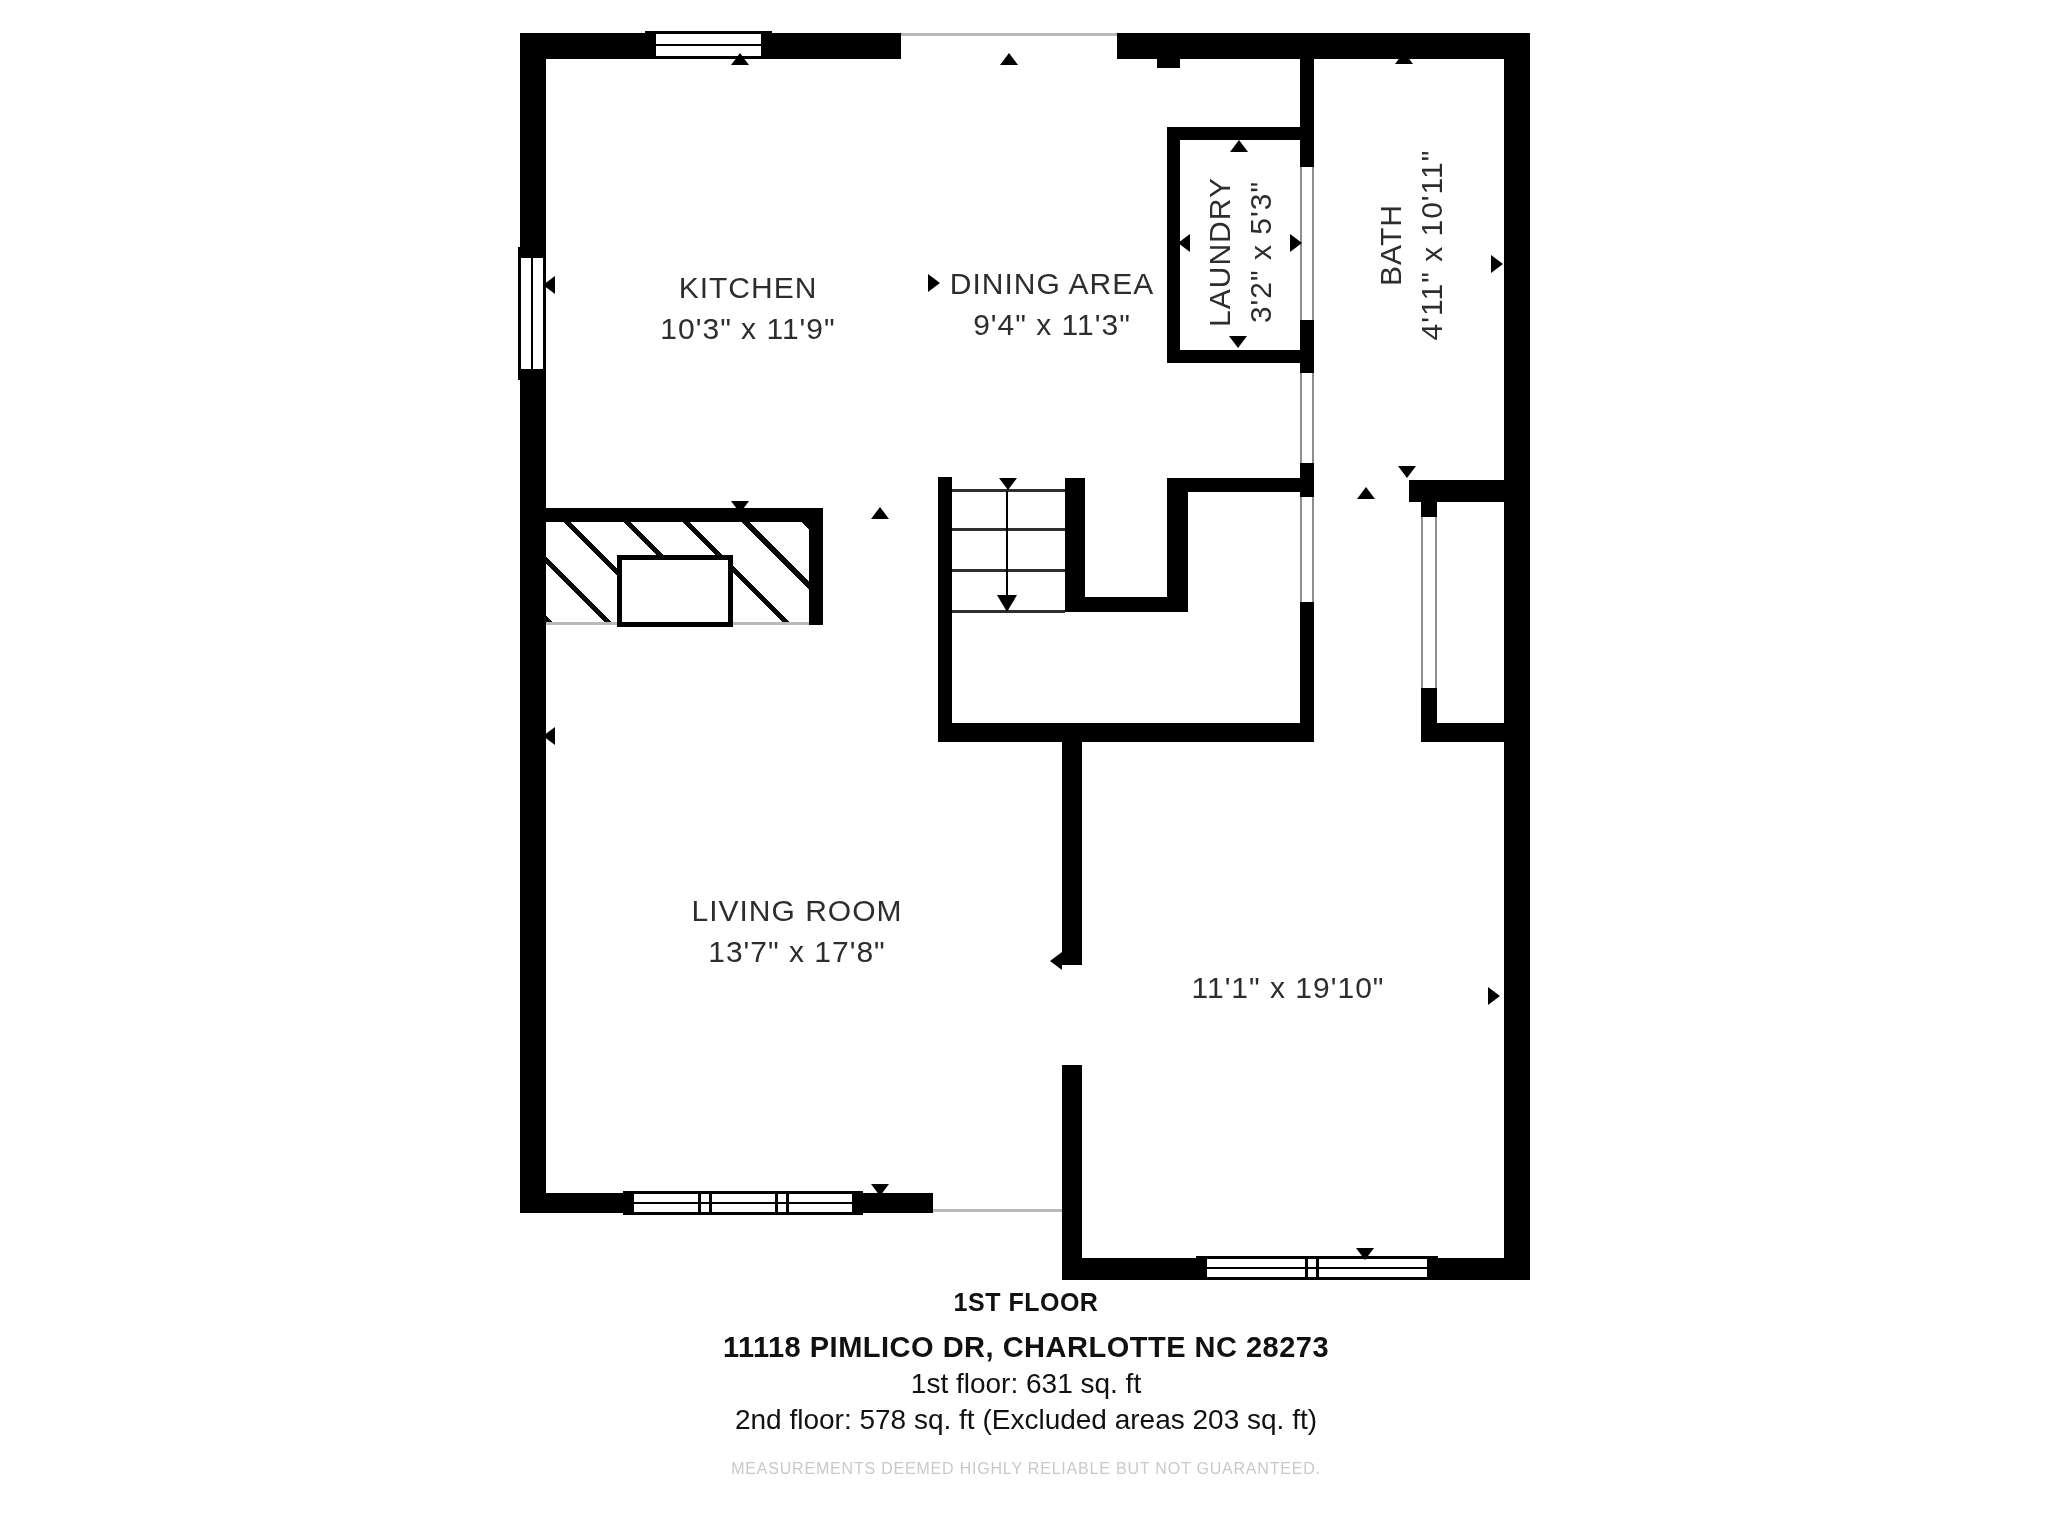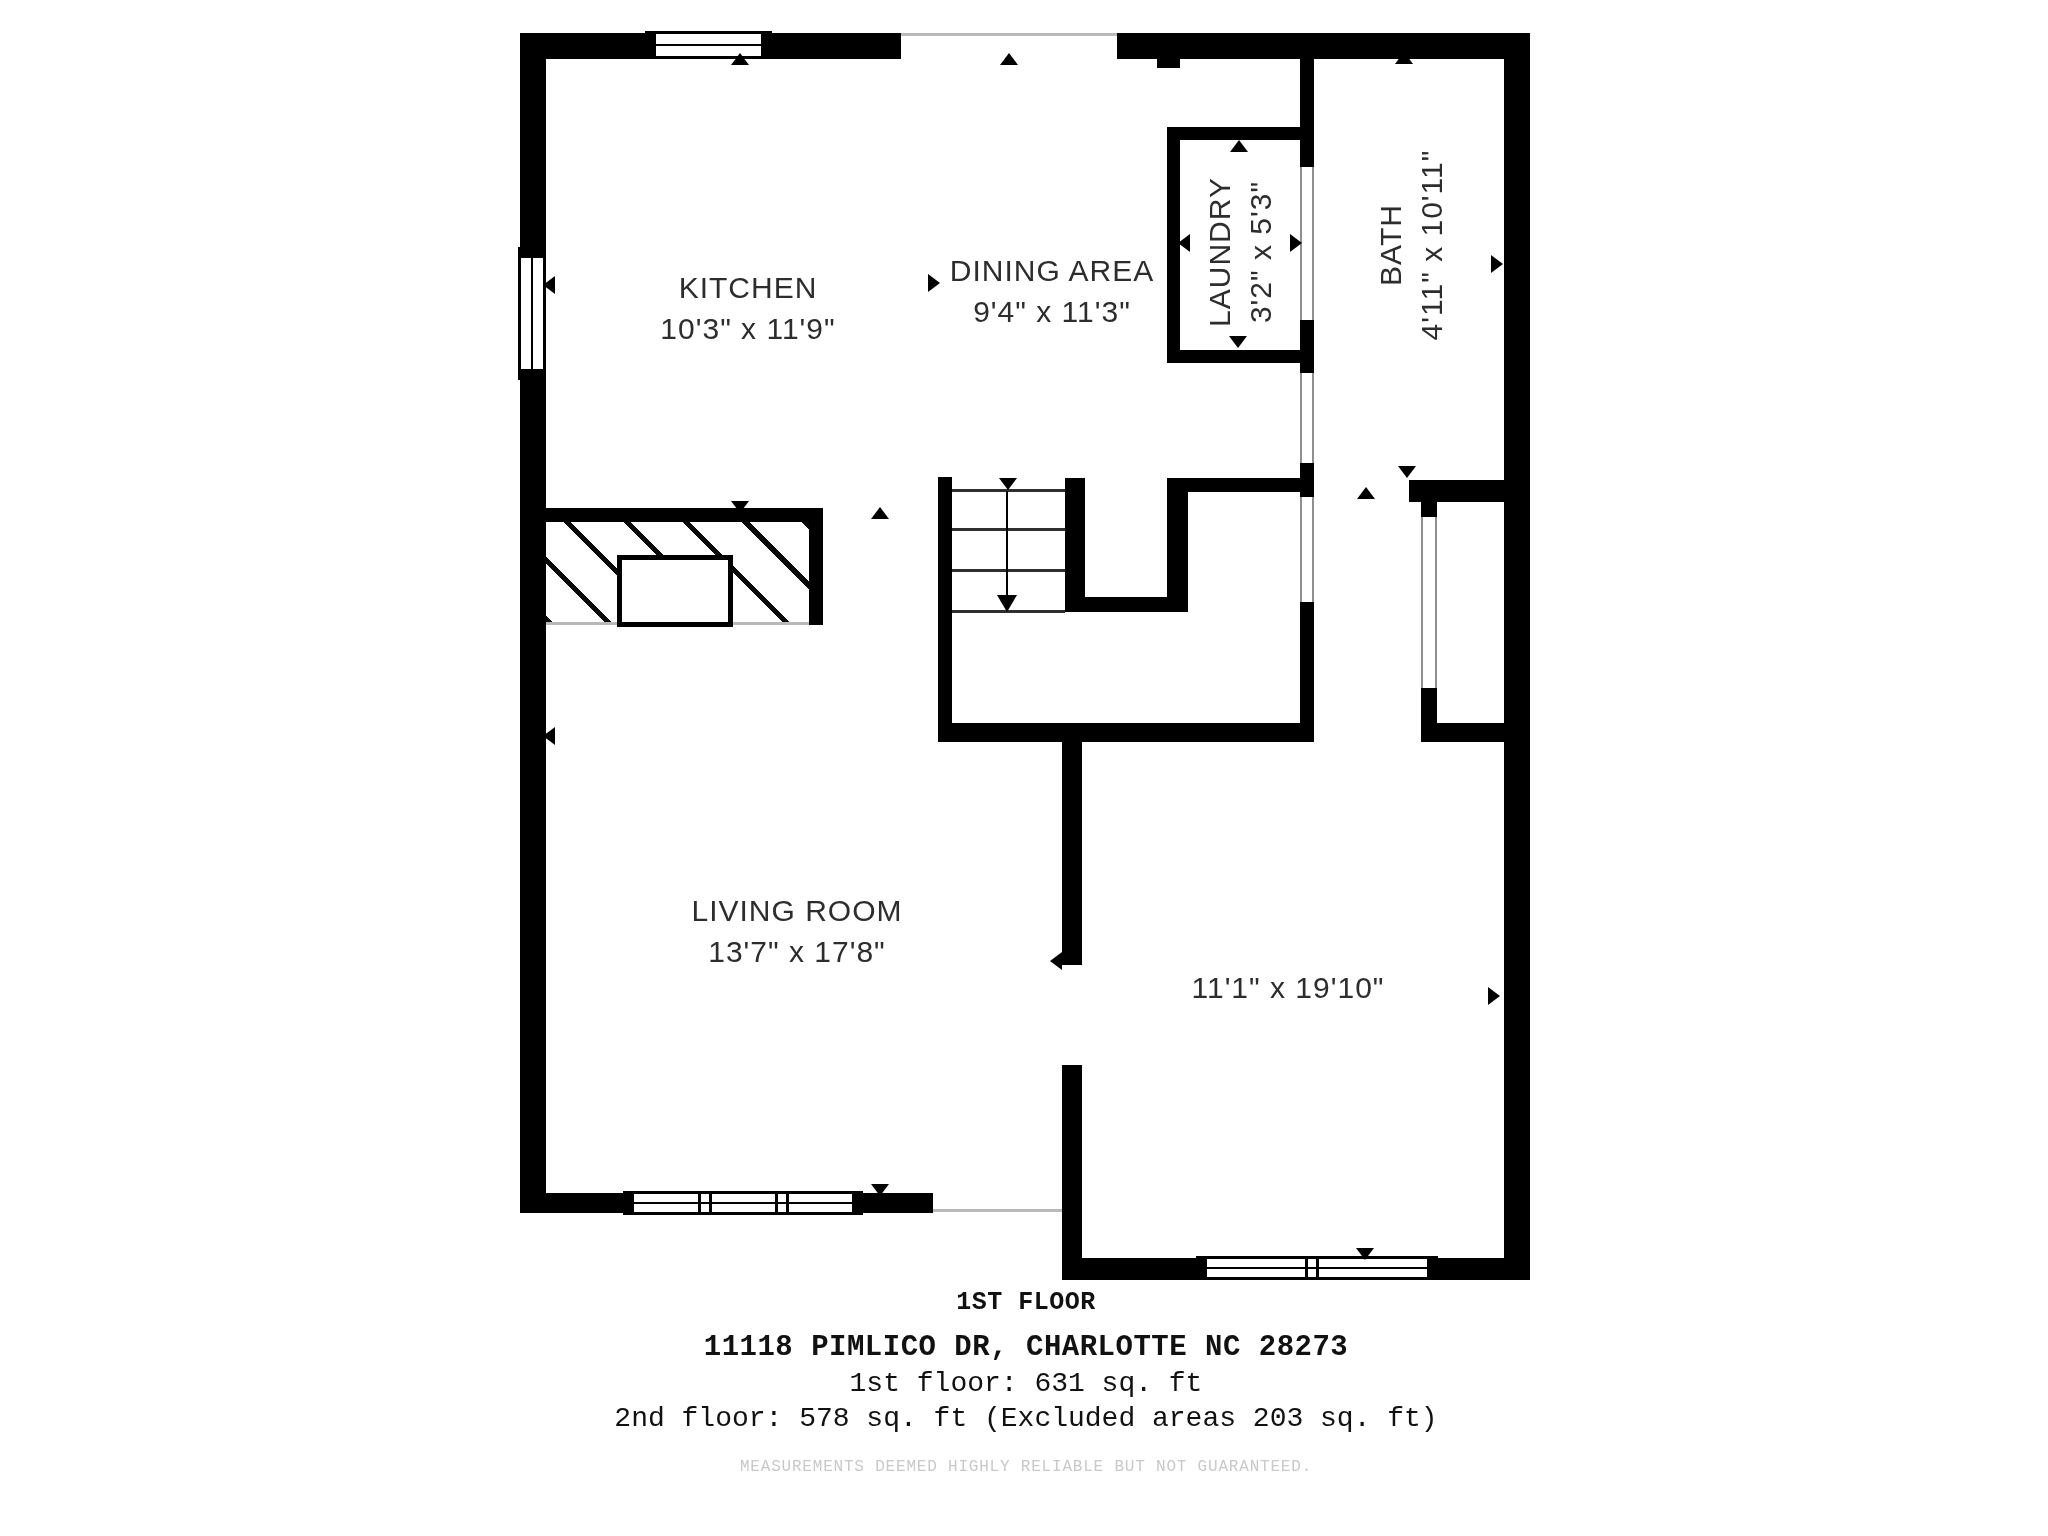--- a/index.html
+++ b/index.html
@@ -14,21 +14,21 @@
   .marker{position:absolute;width:0;height:0;border-style:solid;border-color:transparent;}
   .tread{position:absolute;background:#2e2e2e;}
   .stair-stem{position:absolute;background:#000;}
   .hatch{position:absolute;background:repeating-linear-gradient(45deg,#0a0a0a 0px,#0a0a0a 5px,transparent 5px,transparent 42px);}
   .hearth{position:absolute;background:#fff;border:5px solid #000;box-sizing:border-box;}
   .room-label{position:absolute;transform:translate(-50%,-50%);text-align:center;color:#2d2d2d;
               font-size:30px;letter-spacing:1px;white-space:nowrap;line-height:1.38;}
   .room-label.rot{transform:translate(-50%,-50%) rotate(-90deg);}
   .room-label .dims{font-size:30px;}
   #footer{position:absolute;left:520px;width:1012px;top:1288px;text-align:center;color:#111;}
-  #footer div{white-space:nowrap;font-family:Liberation Mono, monospace;}
+  #footer div{white-space:nowrap;}
   .f-floor{font-size:25px;font-weight:700;letter-spacing:0.5px;}
   .f-address{font-size:29px;font-weight:700;margin-top:14px;letter-spacing:0.5px;}
   .f-total{font-size:33px;font-weight:700;margin-top:26px;}
   .f-line{font-size:28px;font-weight:400;margin-top:4px;}
   .f-disclaimer{font-size:16px;margin-top:24px;letter-spacing:0.8px;}
 </style>
 </head>
 <body>
 
 <div id="canvas">
@@ -123,21 +123,21 @@
       <div class="marker" style="border-color: transparent transparent transparent rgb(0, 0, 0); left: 928px; top: 274px; border-width: 9px 0px 9px 12px;"></div>
       <div class="marker" style="border-color: transparent rgb(0, 0, 0) transparent transparent; left: 1050px; top: 952px; border-width: 9px 12px 9px 0px;"></div>
       <div class="marker" style="border-color: transparent transparent transparent rgb(0, 0, 0); left: 1488px; top: 987px; border-width: 9px 0px 9px 12px;"></div>
       <div class="marker" style="border-color: transparent rgb(0, 0, 0) transparent transparent; left: 543px; top: 727px; border-width: 9px 12px 9px 0px;"></div>
       <div class="marker" style="border-color: rgb(0, 0, 0) transparent transparent; left: 871px; top: 1184px; border-width: 12px 9px 0px;"></div>
       <div class="marker" style="border-color: rgb(0, 0, 0) transparent transparent; left: 1356px; top: 1248px; border-width: 12px 9px 0px;"></div>
       <div class="room-label" style="left: 748px; top: 308px;">
         <div>KITCHEN</div>
         <div class="dims">10'3" x 11'9"</div>
       </div>
-      <div class="room-label" style="left: 1052px; top: 291px;">
+      <div class="room-label" style="left: 1052px; top: 304px;">
         <div>DINING AREA</div>
         <div class="dims">9'4" x 11'3"</div>
       </div>
       <div class="room-label rot" style="left: 1240px; top: 252px;">
         <div>LAUNDRY</div>
         <div class="dims">3'2" x 5'3"</div>
       </div>
       <div class="room-label rot" style="left: 1411px; top: 245px;">
         <div>BATH</div>
         <div class="dims">4'11" x 10'11"</div>

